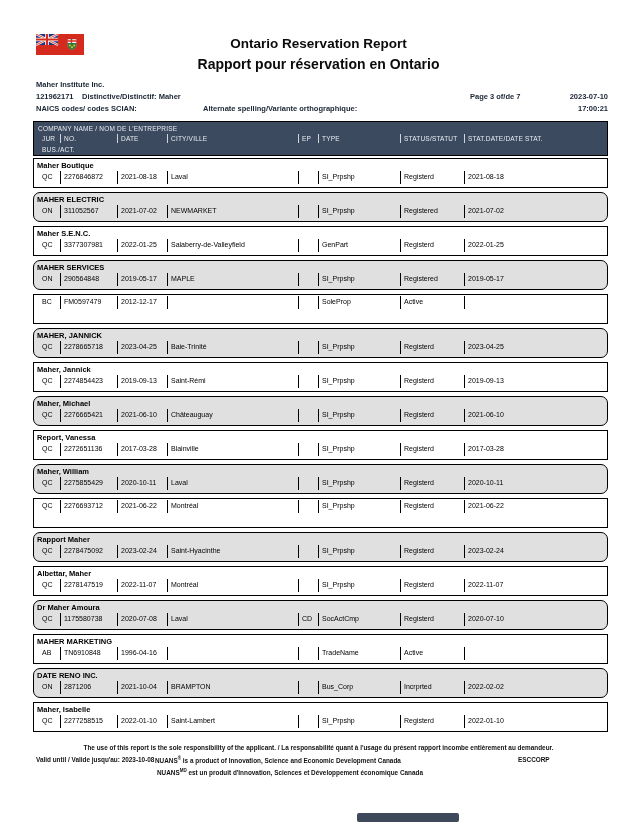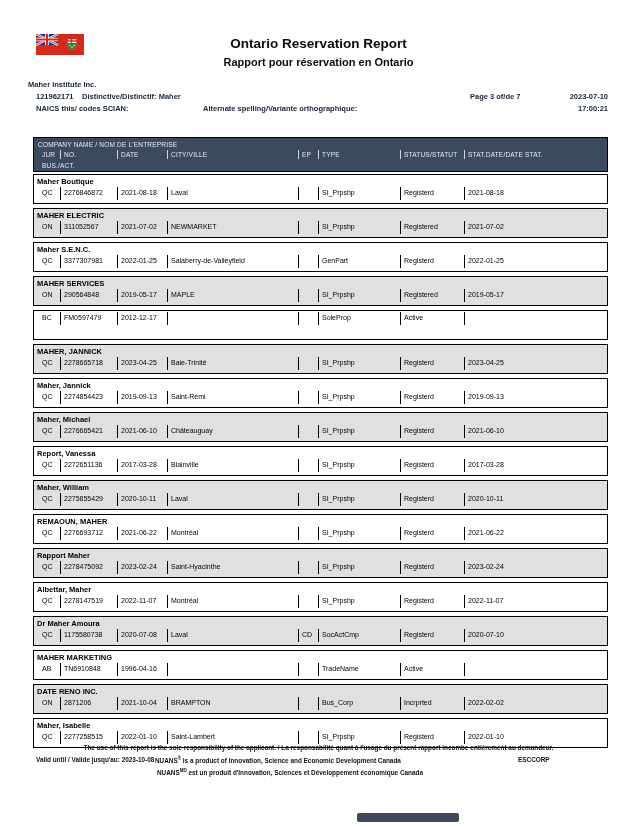--- a/index.html
+++ b/index.html
@@ -4,32 +4,32 @@
 <style>
   html,body{margin:0;padding:0;background:#fff;}
   #page{
     position:relative;width:637px;height:827px;background:#ffffff;
     font-family:"Liberation Sans", sans-serif;color:#000;overflow:hidden;
   }
   
   #flag{position:absolute;left:36px;top:34px;width:48px;height:21px;}
   .title{position:absolute;left:0;width:637px;text-align:center;font-weight:bold;color:#0b0b0b;}
   #title-en{top:36px;font-size:13.5px;}
-  #title-fr{top:56px;font-size:11px;}
+  #title-fr{top:56px;font-size:14px;}
   .meta{position:absolute;font-size:7.5px;font-weight:bold;color:#1a2433;white-space:nowrap;}
-  #meta-applicant{left:28px;top:80px;}
+  #meta-applicant{left:36px;top:80px;}
   #meta-refno{left:36px;top:92px;}
   #meta-distinctive{left:82px;top:92px;}
   #meta-page{left:470px;top:92px;}
   #meta-date{right:29px;top:92px;}
   #meta-naics{left:36px;top:104px;}
   #meta-alt{left:203px;top:104px;}
   #meta-time{right:29px;top:104px;}
   
-  #table{position:absolute;left:33px;top:121px;width:575px;margin-top:16px;}
+  #table{position:absolute;left:33px;top:121px;width:575px;}
   #band{
     position:relative;height:33px;background:#3B4A5F;border:1px solid #000;
     color:#E9ECF2;font-size:6.5px;letter-spacing:.2px;
   }
   #band .band-line1{position:absolute;left:4px;top:3px;}
   #band .band-line3{position:absolute;left:8px;top:24px;}
   .bcol{position:absolute;top:13px;white-space:nowrap;}
   .bsep{position:absolute;top:12px;width:1px;height:9px;background:#cfd4dd;}
   .col-jur{left:8px}
   .sep-no{left:26px}   .col-no{left:30px}
@@ -37,21 +37,21 @@
   .sep-city{left:133px}.col-city{left:137px}
   .sep-ep{left:264px}  .col-ep{left:268px}
   .sep-type{left:284px}.col-type{left:288px}
   .sep-status{left:366px}.col-status{left:370px}
   .sep-stat{left:430px}  .col-stat{left:434px}
   #rows{margin-top:2px;}
   .row-block{
     position:relative;height:30px;border:1px solid #000;margin-bottom:4px;
     background:#fff;box-sizing:border-box;
   }
-  .row-block.grey{background:#E0E0E0;}
+  .row-block.grey{background:#E0E0E0;border-radius:7px;}
   .company-line{padding:2px 0 0 3px;font-size:7.5px;font-weight:bold;white-space:nowrap;}
   .data-line{position:relative;height:16px;font-size:7px;}
   .dcol{position:absolute;top:3px;white-space:nowrap;}
   .dsep{position:absolute;top:1px;width:1px;height:13px;background:#000;}
   
   .foot{position:absolute;font-size:6.4px;font-weight:600;color:#111;white-space:nowrap;}
   #foot-disclaimer{left:0;top:744px;width:637px;text-align:center;}
   #foot-valid{left:36px;top:756px;font-weight:bold;}
   #foot-product-en{left:155px;top:756px;font-weight:bold;}
   #foot-esccorp{left:518px;top:756px;font-weight:bold;}
@@ -82,21 +82,21 @@
   </div>
 
   <div id="title-en" class="title">Ontario Reservation Report</div>
   <div id="title-fr" class="title">Rapport pour réservation en Ontario</div>
 
   <div id="meta-applicant" class="meta">Maher Institute Inc.</div>
   <div id="meta-refno" class="meta">121962171</div>
   <div id="meta-distinctive" class="meta">Distinctive/Distinctif: Maher</div>
   <div id="meta-page" class="meta">Page 3 of/de 7</div>
   <div id="meta-date" class="meta">2023-07-10</div>
-  <div id="meta-naics" class="meta">NAICS this/ codes SCIAN:</div>
+  <div id="meta-naics" class="meta">NAICS codes/ codes SCIAN:</div>
   <div id="meta-alt" class="meta">Alternate spelling/Variante orthographique:</div>
   <div id="meta-time" class="meta">17:00:21</div>
 
   <div id="table">
     <div id="band">
       <div class="band-line1">COMPANY NAME / NOM DE L'ENTREPRISE</div>
       <span class="bcol col-jur">JUR</span>
       <i class="bsep sep-no"></i>
       <span class="bcol col-no">NO.</span>
       <i class="bsep sep-date"></i>
@@ -317,21 +317,20 @@
         <i class="dsep sep-type"></i>
         <span class="dcol col-type">SI_Prpshp</span>
         <i class="dsep sep-status"></i>
         <span class="dcol col-status">Registerd</span>
         <i class="dsep sep-stat"></i>
         <span class="dcol col-stat">2020-10-11</span>
       </div>
     </div>
 
     <div class="row-block">
-      <div class="company-line">REMAOUN, MAHER</div>
       <div class="data-line">
         <span class="dcol col-jur">QC</span>
         <i class="dsep sep-no"></i>
         <span class="dcol col-no">2276693712</span>
         <i class="dsep sep-date"></i>
         <span class="dcol col-date">2021-06-22</span>
         <i class="dsep sep-city"></i>
         <span class="dcol col-city">Montréal</span>
         <i class="dsep sep-ep"></i>
         <span class="dcol col-ep"></span>

